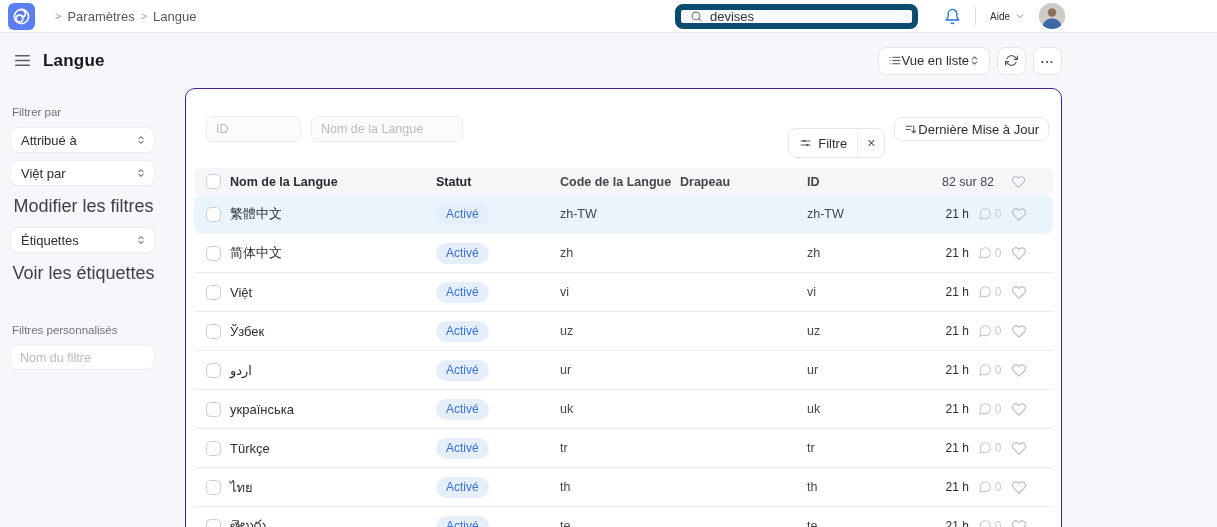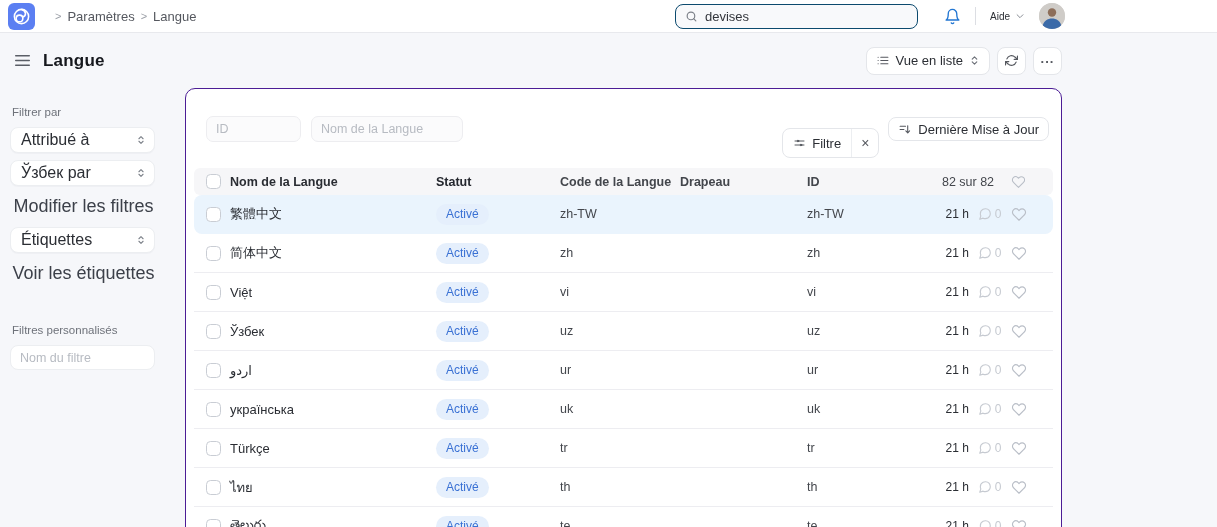--- a/index.html
+++ b/index.html
@@ -16,47 +16,47 @@
     display:flex; align-items:center; padding:0 152px 0 8px;
   }
   .logo {
     width:27px; height:27px; border-radius:6px; background:#5b7ff2;
     display:flex; align-items:center; justify-content:center; flex:0 0 auto;
   }
   .breadcrumb { display:flex; align-items:center; gap:6px; margin-left:20px; color:#55585f; font-size:13px; }
   .crumb-sep { color:#9a9ea6; font-size:11px; }
   .searchbox {
     margin-left:auto; width:243px; height:25px; background:#f8f9fb;
-    border:1px solid #0c4a6e; border-radius:8px;
+    border:6px solid #0c4a6e; border-radius:8px;
     display:flex; align-items:center; gap:7px; padding:0 9px; color:#33363c;
   }
   .searchbox input { border:none; outline:none; background:transparent; font:inherit; color:#33363c; width:100%; }
   .top-right { display:flex; align-items:center; gap:14px; margin-left:26px; }
   .top-divider { width:1px; height:18px; background:#dcdee3; }
   .aide { display:flex; align-items:center; gap:5px; font-size:10px; color:#2b2e34; cursor:pointer; }
   .avatar { width:26px; height:26px; border-radius:50%; overflow:hidden; background:#d6d4d2; flex:0 0 auto; }
   
   .page-header {
     height:55px; display:flex; align-items:center; padding:0 155px 0 14px;
   }
   .page-title { font-size:17px; font-weight:700; color:#16181d; margin-left:12px; letter-spacing:.2px; }
   .ph-right { margin-left:auto; display:flex; align-items:center; gap:7px; }
   .btn {
     background:#fff; border:1px solid #e4e6ea; border-radius:8px; height:28px;
-    display:flex; align-items:center; gap:6px; padding:0 9px; font-size:13px; color:#2b2e34; cursor:pointer;
+    display:flex; align-items:center; padding:0 9px; font-size:13px; color:#2b2e34; cursor:pointer;
   }
   .btn.icon-only { width:29px; justify-content:center; padding:0; }
   
   .content { display:flex; align-items:flex-start; }
   .sidebar { width:185px; flex:0 0 auto; padding:10px 30px 0 10px; }
   .side-label { font-size:11.5px; color:#6e727a; margin:8px 0 9px 2px; }
   .side-select {
     width:145px; height:26px; background:#fff; border:1px solid #eceef1; border-radius:8px;
     display:flex; align-items:center; justify-content:space-between; padding:0 8px 0 10px;
-    font-size:16px; color:#2b2e34; margin-bottom:7px; cursor:pointer; box-shadow:0 1px 1px rgba(20,30,60,.03);
+    font-size:13px; color:#2b2e34; margin-bottom:7px; cursor:pointer; box-shadow:0 1px 1px rgba(20,30,60,.03);
   }
   .side-link { font-size:18px; color:#3c4049; margin:10px 0 10px 2px; cursor:pointer;text-align:center; }
   .side-input {
     width:145px; height:25px; background:#fff; border:1px solid #eceef1; border-radius:8px;
     padding:0 9px; font:inherit; font-size:12.5px; color:#2b2e34; outline:none;
   }
   .side-input::placeholder { color:#b7bbc2; }
   .side-gap { height:22px; }
   
   .card {
@@ -210,21 +210,21 @@
     <div class="side-label">Filtrer par</div>
 
     <div class="side-select">
       <span>Attribué à</span>
       <svg width="10" height="12" viewBox="0 0 24 24" fill="none" stroke="#7d828a" stroke-width="2.6" stroke-linecap="round" stroke-linejoin="round">
           <polyline points="7 9 12 4 17 9"></polyline>
           <polyline points="7 15 12 20 17 15"></polyline>
         </svg>
     </div>
     <div class="side-select">
-      <span>Ўзбек par</span>
+      <span>Việt par</span>
       <svg width="10" height="12" viewBox="0 0 24 24" fill="none" stroke="#7d828a" stroke-width="2.6" stroke-linecap="round" stroke-linejoin="round">
           <polyline points="7 9 12 4 17 9"></polyline>
           <polyline points="7 15 12 20 17 15"></polyline>
         </svg>
     </div>
 
     <div class="side-link">Modifier les filtres</div>
 
     <div class="side-select">
       <span>Étiquettes</span>

